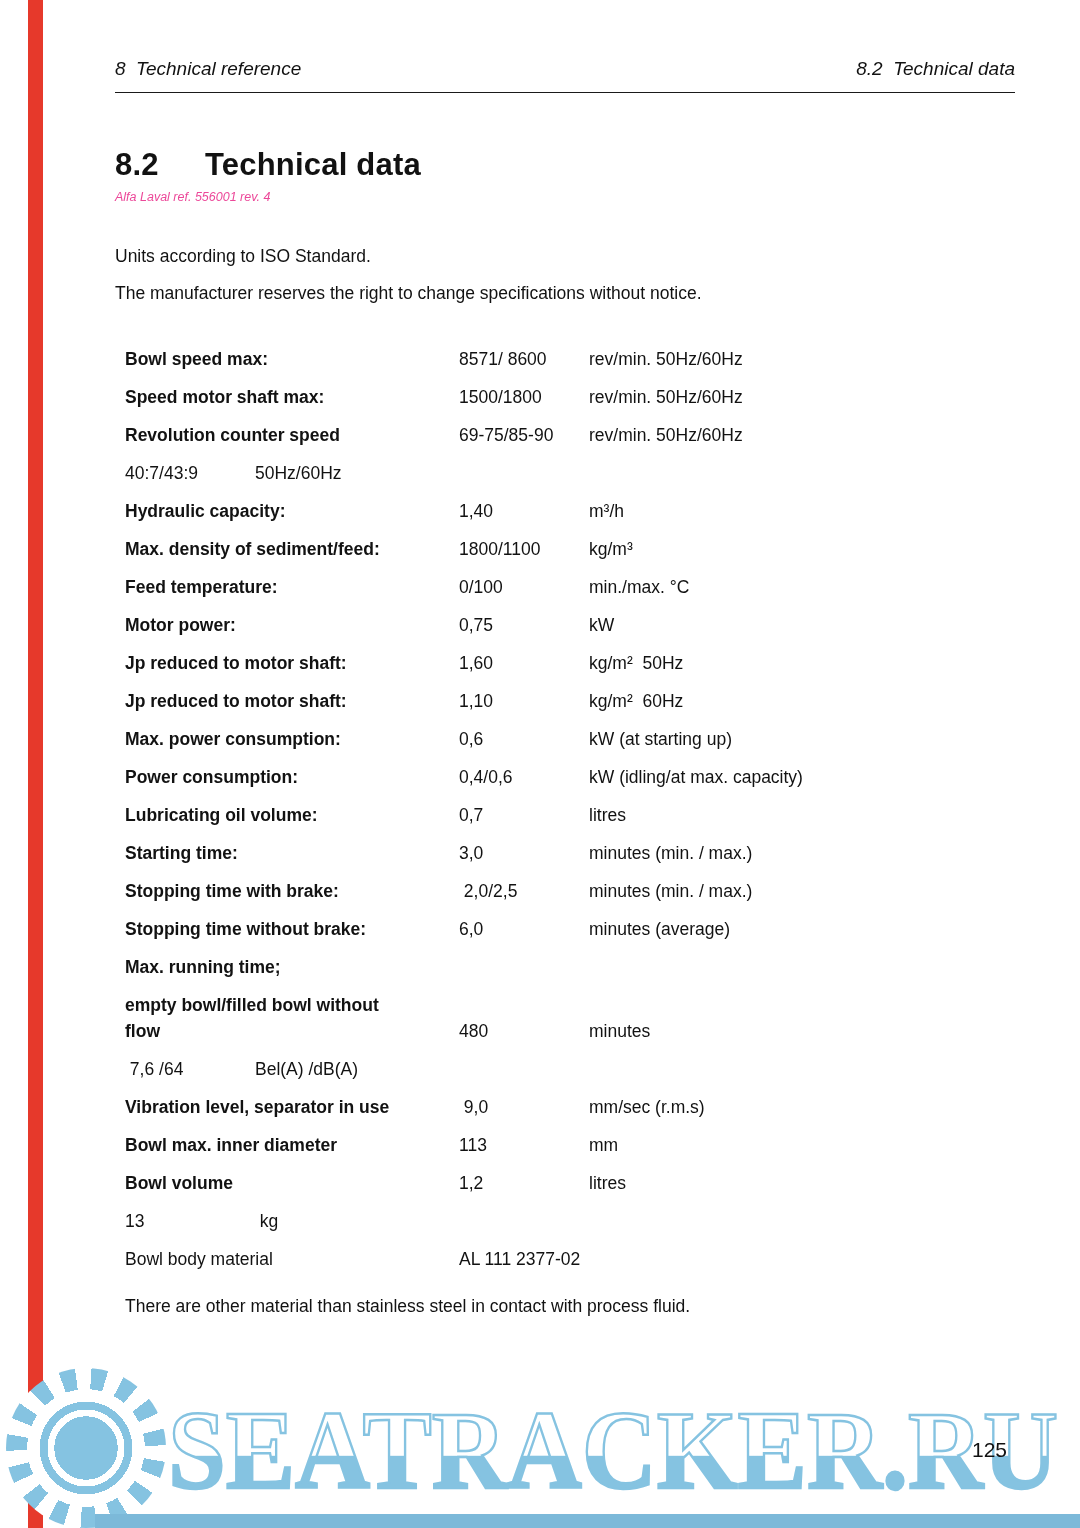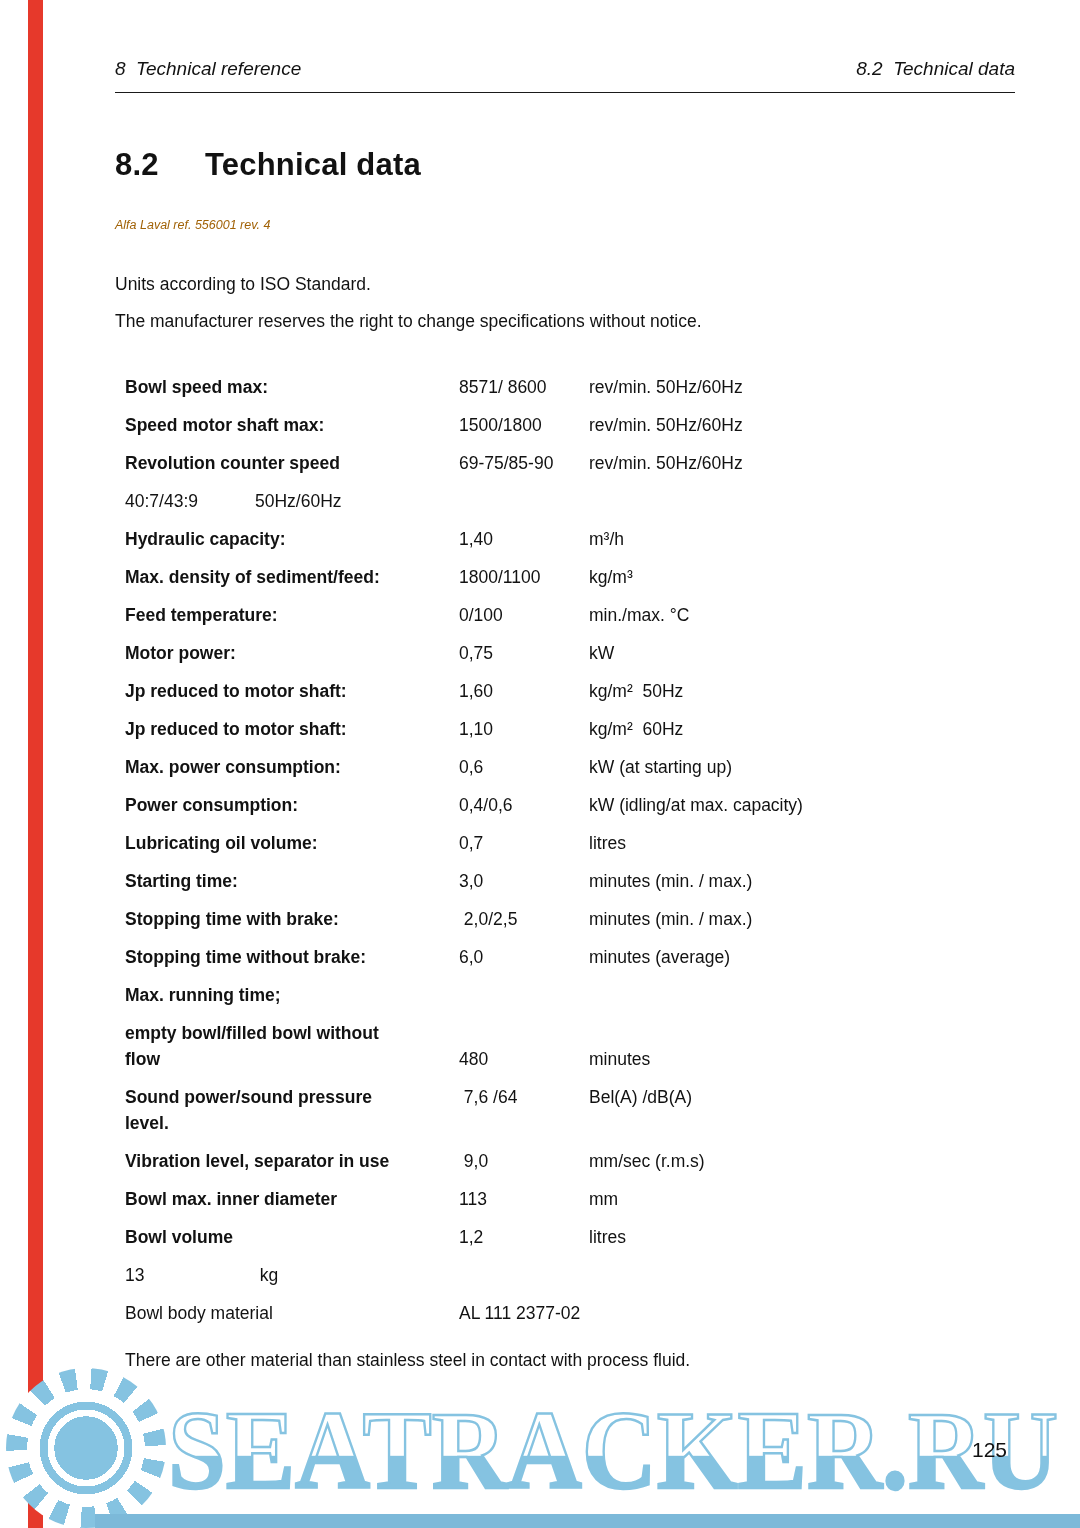--- a/index.html
+++ b/index.html
@@ -17,21 +17,21 @@
   .doc-header {
     display:flex; justify-content:space-between; align-items:flex-end;
     padding-top:58px; padding-bottom:12px; border-bottom:1.5px solid #1a1a1a;
     font-size:19px; font-style:italic;
   }
   .doc-header span { white-space:pre; }
 
   .title { margin-top:54px; font-size:31px; font-weight:bold; letter-spacing:0.2px; }
   .title .num { display:inline-block; min-width:90px; }
 
-  .refnote { margin-top:35px; font-size:12.5px; font-style:italic; color:#a16207; }
+  .refnote { margin-top:7px; font-size:12.5px; font-style:italic; color:#ec4899; }
 
   .intro1 { margin-top:42px; font-size:17.5px; }
   .intro2 { margin-top:16px; font-size:17.5px; }
 
   .spec-table { margin-top:42px; padding-left:10px; }
   .spec-row { display:flex; align-items:flex-start; margin-bottom:12px; }
   .spec-row.valign-bottom { align-items:flex-end; }
   .cell { font-size:17.5px; line-height:26px; white-space:pre; }
   .cell.label { width:334px; flex:0 0 334px; font-weight:bold; }
   .cell.label.normal { font-weight:normal; }
@@ -168,22 +168,20 @@
         <div class="cell value"></div>
         <div class="cell unit"></div>
       </div>
       <div class="spec-row valign-bottom">
         <div class="cell label">empty bowl/filled bowl without
 flow</div>
         <div class="cell value">480</div>
         <div class="cell unit">minutes</div>
       </div>
       <div class="spec-row">
-        <div class="cell label">Sound power/sound pressure
-level.</div>
         <div class="cell value"> 7,6 /64</div>
         <div class="cell unit">Bel(A) /dB(A)</div>
       </div>
       <div class="spec-row">
         <div class="cell label">Vibration level, separator in use</div>
         <div class="cell value"> 9,0</div>
         <div class="cell unit">mm/sec (r.m.s)</div>
       </div>
       <div class="spec-row">
         <div class="cell label">Bowl max. inner diameter</div>

